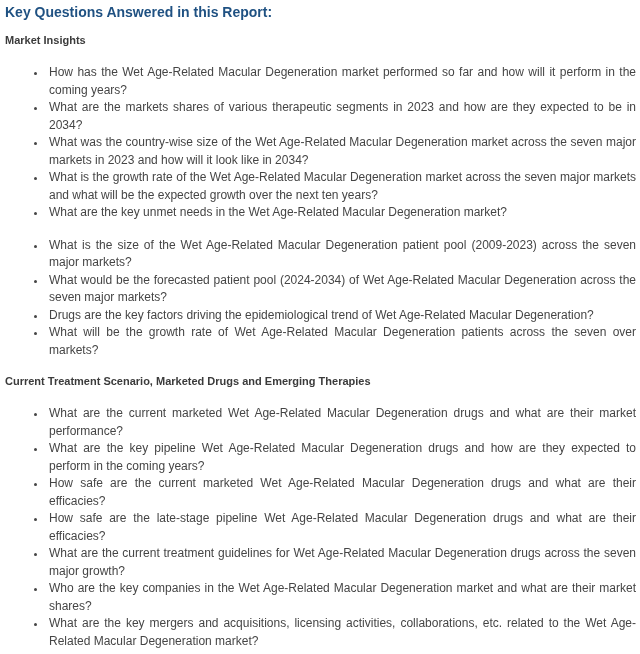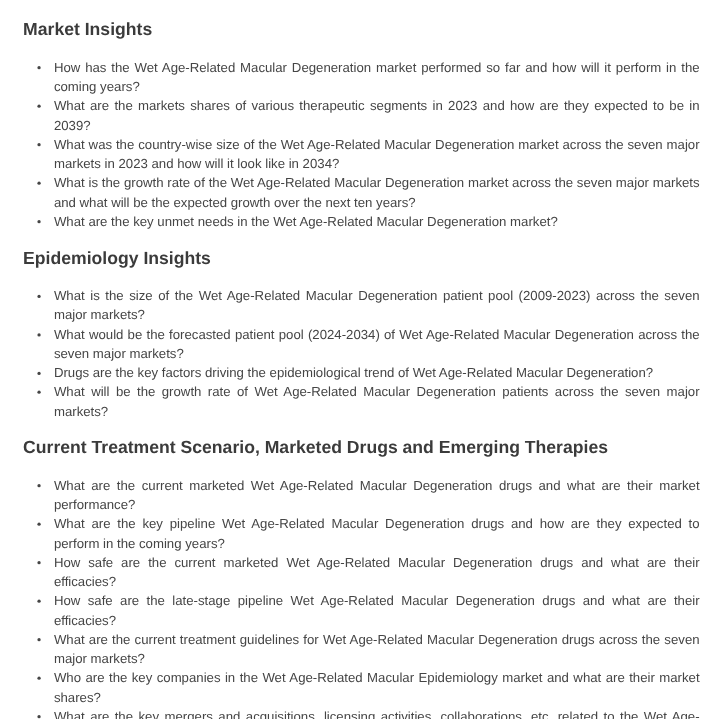--- a/index.html
+++ b/index.html
@@ -16,25 +16,25 @@
   }
   .doc { width: 100%; }
   h1.report-title {
     font-size: 14px;
     line-height: 18px;
     font-weight: bold;
     color: #1F5182;
     margin: 0 0 10px 0;
   }
   h2.section-heading {
-    font-size: 16px;
+    font-size: 11px;
     line-height: 18px;
     font-weight: bold;
     color: #3b3b3b;
-    margin: 16px;
+    margin: 0;
   }
   ul.question-list {
     margin: 15px 0 13px 0;
     padding: 0 0 0 42px;
     list-style: disc outside;
   }
   ul.question-list li {
     line-height: 17.5px;
     text-align: justify;
     padding-left = 2px;
@@ -44,48 +44,48 @@
   ul.question-list li::marker {
     color: #454545;
     font-size: 11px;
   }
 </style>
 </head>
 <body>
 
 <main class="doc">
 
+  <h1 class="report-title">Key Questions Answered in this Report:</h1>
 
   <section>
     <h2 class="section-heading">Market Insights</h2>
     <ul class="question-list">
       <li>How has the Wet Age-Related Macular Degeneration market performed so far and how will it perform in the coming years?</li>
-      <li>What are the markets shares of various therapeutic segments in 2023 and how are they expected to be in 2039?</li>
+      <li>What are the markets shares of various therapeutic segments in 2023 and how are they expected to be in 2034?</li>
       <li>What was the country-wise size of the Wet Age-Related Macular Degeneration market across the seven major markets in 2023 and how will it look like in 2034?</li>
       <li>What is the growth rate of the Wet Age-Related Macular Degeneration market across the seven major markets and what will be the expected growth over the next ten years?</li>
       <li>What are the key unmet needs in the Wet Age-Related Macular Degeneration market?</li>
     </ul>
   </section>
 
   <section>
-    <h2 class="section-heading">Epidemiology Insights</h2>
     <ul class="question-list">
       <li>What is the size of the Wet Age-Related Macular Degeneration patient pool (2009-2023) across the seven major markets?</li>
       <li>What would be the forecasted patient pool (2024-2034) of Wet Age-Related Macular Degeneration across the seven major markets?</li>
       <li>Drugs are the key factors driving the epidemiological trend of Wet Age-Related Macular Degeneration?</li>
-      <li>What will be the growth rate of Wet Age-Related Macular Degeneration patients across the seven major markets?</li>
+      <li>What will be the growth rate of Wet Age-Related Macular Degeneration patients across the seven over markets?</li>
     </ul>
   </section>
 
   <section>
     <h2 class="section-heading">Current Treatment Scenario, Marketed Drugs and Emerging Therapies</h2>
     <ul class="question-list">
       <li>What are the current marketed Wet Age-Related Macular Degeneration drugs and what are their market performance?</li>
       <li>What are the key pipeline Wet Age-Related Macular Degeneration drugs and how are they expected to perform in the coming years?</li>
       <li>How safe are the current marketed Wet Age-Related Macular Degeneration drugs and what are their efficacies?</li>
       <li>How safe are the late-stage pipeline Wet Age-Related Macular Degeneration drugs and what are their efficacies?</li>
-      <li>What are the current treatment guidelines for Wet Age-Related Macular Degeneration drugs across the seven major markets?</li>
-      <li>Who are the key companies in the Wet Age-Related Macular Epidemiology market and what are their market shares?</li>
+      <li>What are the current treatment guidelines for Wet Age-Related Macular Degeneration drugs across the seven major growth?</li>
+      <li>Who are the key companies in the Wet Age-Related Macular Degeneration market and what are their market shares?</li>
       <li>What are the key mergers and acquisitions, licensing activities, collaborations, etc. related to the Wet Age-Related Macular Degeneration market?</li>
     </ul>
   </section>
 
 </main>
 
 </body></html>

